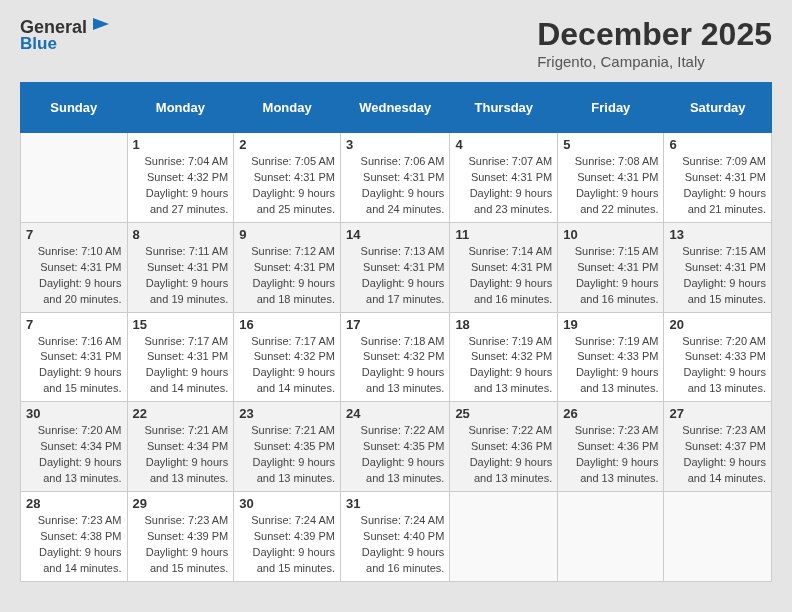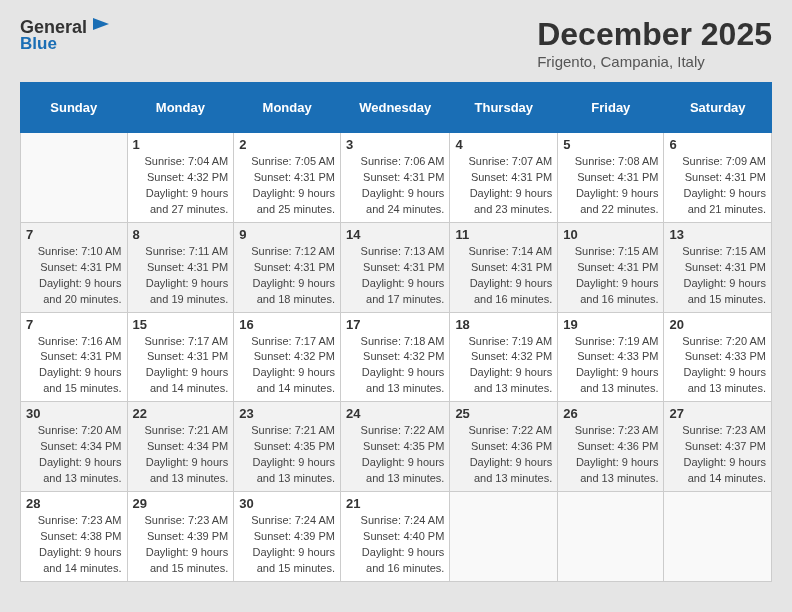--- a/index.html
+++ b/index.html
@@ -260,21 +260,21 @@
           </td>
           <td>
             <span class="day-number">29</span>
             <div class="day-info">Sunrise: 7:23 AM<br>Sunset: 4:39 PM<br>Daylight: 9 hours<br>and 15 minutes.</div>
           </td>
           <td>
             <span class="day-number">30</span>
             <div class="day-info">Sunrise: 7:24 AM<br>Sunset: 4:39 PM<br>Daylight: 9 hours<br>and 15 minutes.</div>
           </td>
           <td>
-            <span class="day-number">21</span>
+            <span class="day-number">31</span>
             <div class="day-info">Sunrise: 7:24 AM<br>Sunset: 4:40 PM<br>Daylight: 9 hours<br>and 16 minutes.</div>
           </td>
           <td class="empty"></td>
           <td class="empty"></td>
           <td class="empty"></td>
         </tr>
       </tbody>
   </table>
 </div>
 

